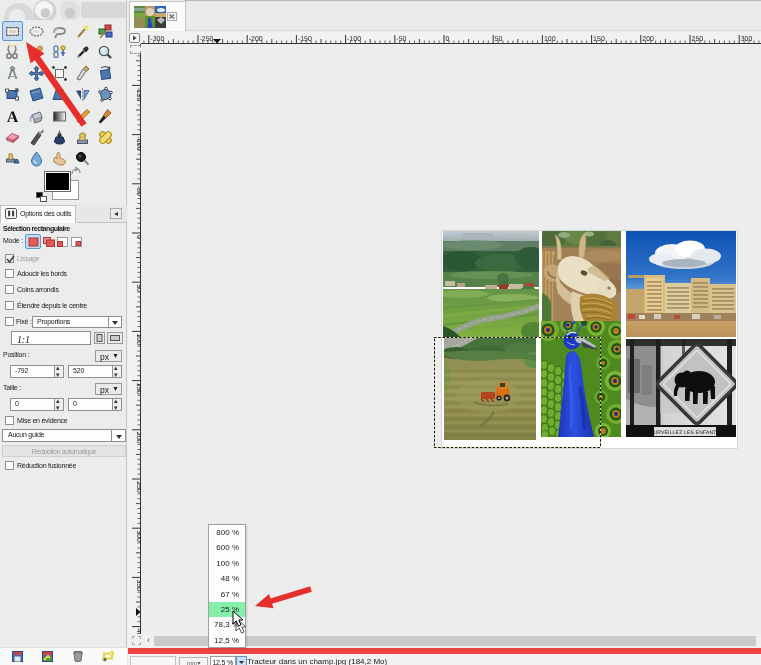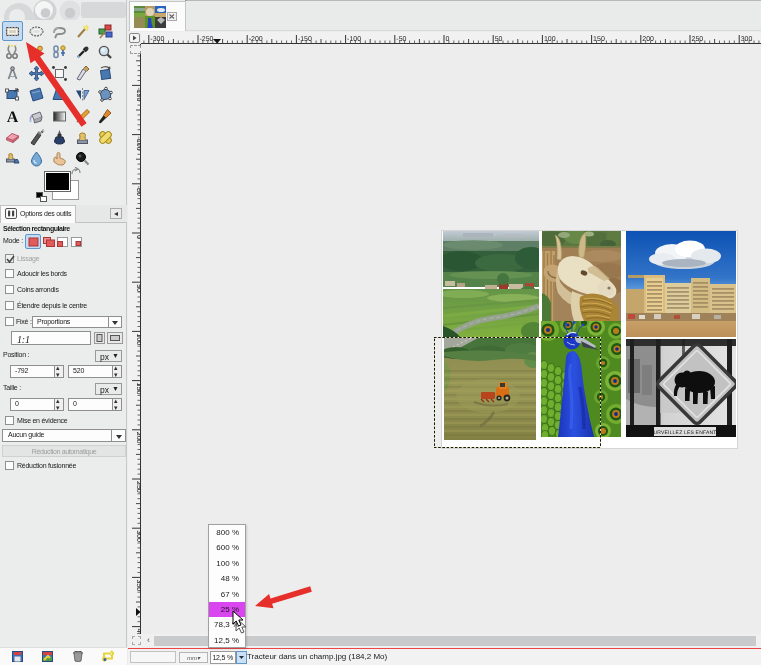--- a/index.html
+++ b/index.html
@@ -17,21 +17,21 @@
 .combo { position:absolute; background:#fdfdfd; border:1px solid #8f8f8f; font-size:7px; letter-spacing:-0.25px; color:#1a1a1a; }
 .spin { position:absolute; background:#fdfdfd; border:1px solid #8f8f8f; font-size:7px; letter-spacing:-0.2px; color:#1a1a1a; }
 .spinbtn { position:absolute; right:0; top:0; width:9px; height:100%; border-left:1px solid #8f8f8f; background:#f0f0f0; }
 .spinbtn::before { content:"\25B4"; position:absolute; top:-2px; left:1px; font-size:7px; color:#333; }
 .spinbtn::after { content:"\25BE"; position:absolute; bottom:-2px; left:1px; font-size:7px; color:#333; }
 
 #tabbar { left:128px; top:0; width:633px; height:31px; background:#e9eaea; border-bottom:1px solid #d8d8d8; }
 #rulerh { left:141px; top:32px; width:620px; height:12px; background:#f1f1f1; }
 #rulerv { left:128px; top:44px; width:13px; height:590px; background:#f1f1f1; }
 #canvas { left:141px; top:44px; width:620px; height:590px; background:#ededed; overflow:hidden; }
-#statusbar { left:128px; top:648px; width:633px; height:17px; background:#f2f2f2; border-top:1px solid #ef4444; }
+#statusbar { left:128px; top:648px; width:633px; height:17px; background:#f2f2f2; border-top:6px solid #ef4444; }
 .pitem { height:15.4px; font-size:8px; color:#1a1a1a; text-align:right; padding-right:6px; line-height:15.4px; }
 #marching {
   background:
     linear-gradient(90deg,#151515 60%,#eeeeb0 60%) top left/4.2px 1px repeat-x,
     linear-gradient(90deg,#151515 60%,#eeeeb0 60%) bottom left/4.2px 1px repeat-x,
     linear-gradient(0deg,#151515 60%,#eeeeb0 60%) top left/1px 4.2px repeat-y,
     linear-gradient(0deg,#151515 60%,#eeeeb0 60%) top right/1px 4.2px repeat-y;
   background-color:transparent; }
 </style>
 </head>
@@ -1049,21 +1049,21 @@
       </div>
     <div class="abs" style="left:119px;top:3px;font-size:8px;color:#1a1a1a;white-space:nowrap">Tracteur dans un champ.jpg (184,2 Mo)</div>
   </div>
 
   <div class="abs" id="popup" style="left:208px;top:524px;width:38px;height:124px;background:#fdfdfd;border:1px solid #a0a0a0;box-shadow:1px 1px 2px rgba(0,0,0,0.15)">
     <div class="pitem">800 %</div>
     <div class="pitem">600 %</div>
     <div class="pitem">100 %</div>
     <div class="pitem">48 %</div>
     <div class="pitem">67 %</div>
-    <div class="pitem" style="background:#d946ef">25 %</div>
+    <div class="pitem" style="background:#86efac">25 %</div>
     <div class="pitem">78,3 %</div>
     <div class="pitem">12,5 %</div>
   </div>
 
   <svg class="abs" style="left:14px;top:34px" width="80" height="98" viewBox="0 0 80 98">
     <path d="M12 8 L30.5 19.5 L26.1 22.6 L72.6 89.2 L67.4 92.8 L20.9 26.3 L16.5 29.3 Z" fill="#e62e2a"></path>
   </svg>
   <svg class="abs" style="left:248px;top:584px" width="68" height="28" viewBox="0 0 68 28">
     <path d="M7 22 L21.1 9.9 L22.5 14.4 L62.2 2.3 L63.8 7.7 L24.1 19.8 L25.5 24.3 Z" fill="#e62e2a"></path>
   </svg>

